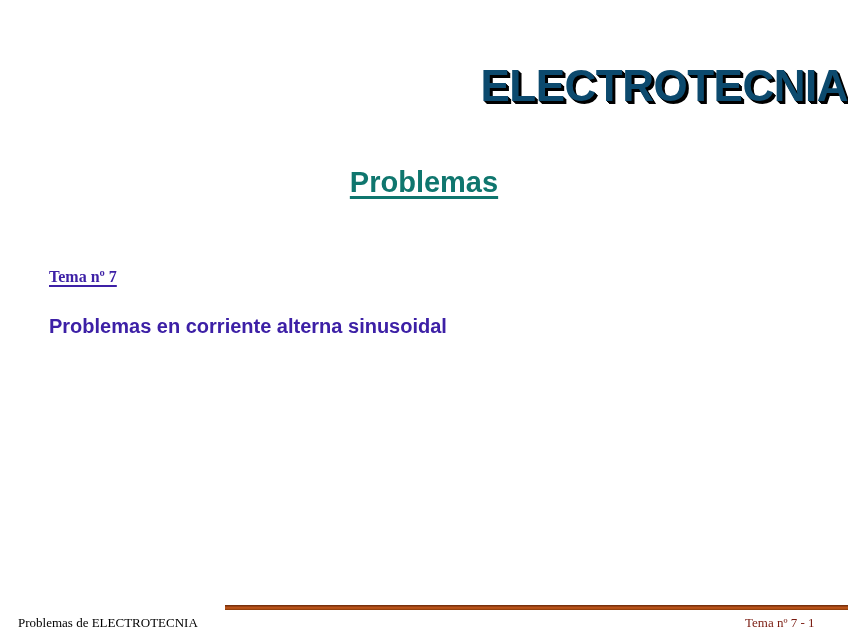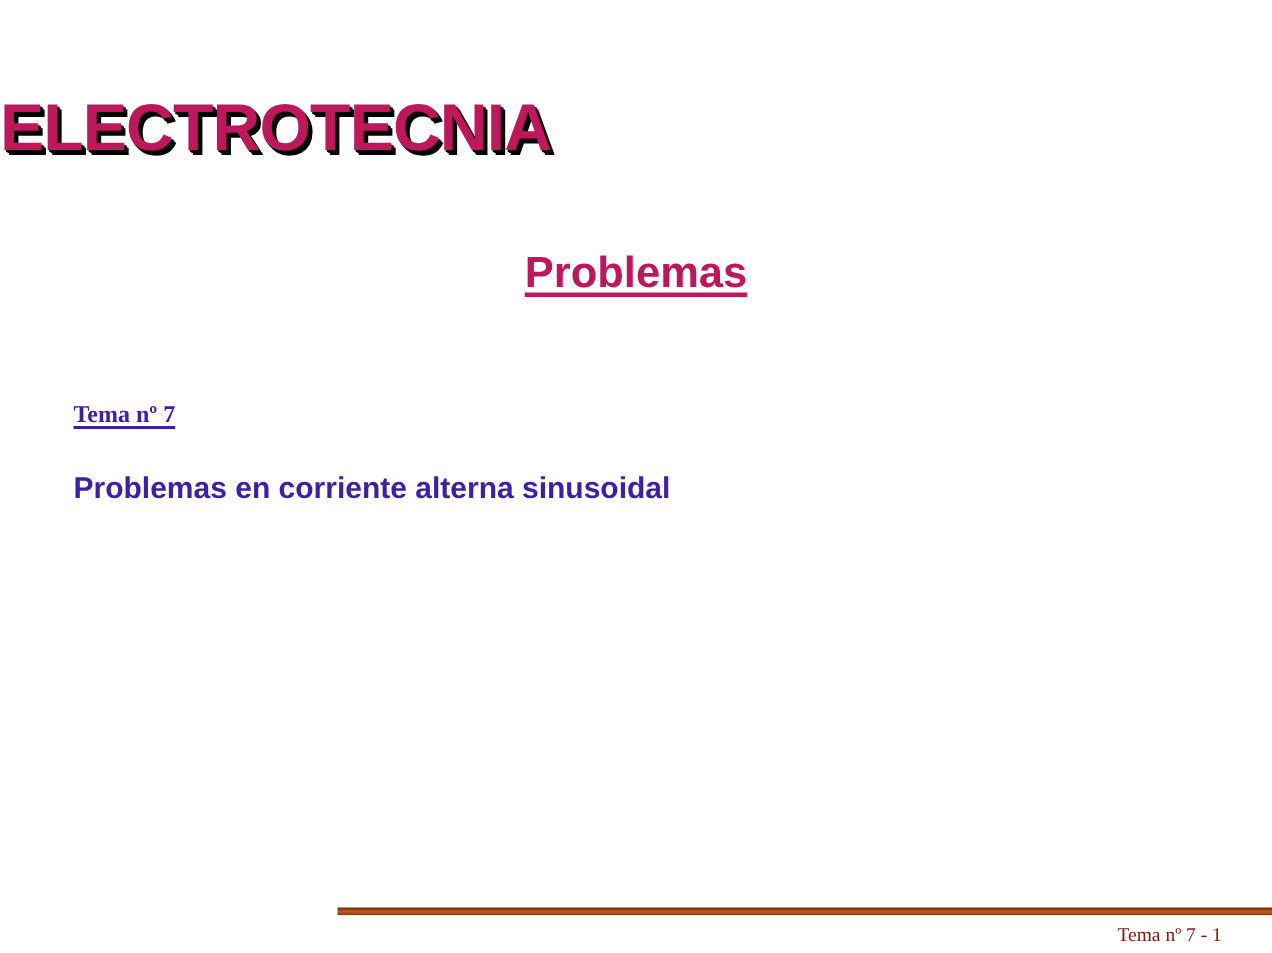--- a/index.html
+++ b/index.html
@@ -17,45 +17,45 @@
     background: #ffffff;
     overflow: hidden;
   }
 
   
   #main-title {
     position: absolute;
     left: 0;
     top: 62px;
     width: 848px;
-    text-align: left;
+    text-align: right;
     font-family: "Liberation Sans", sans-serif;
     font-size: 44px;
     font-weight: bold;
     letter-spacing: -0.5px;
-    color: #be185d;
+    color: #0c4a6e;
     text-shadow:
         2px 2px 0 #000000,
         3px 3px 0 #000000,
         1px 1px 0 #000000;
     white-space: nowrap;
     line-height: 1.1;
   }
 
   
   #subtitle {
     position: absolute;
     left: 0;
     top: 166px;
     width: 848px;
     text-align: center;
     font-family: "Liberation Sans", sans-serif;
     font-size: 29px;
     font-weight: bold;
-    color: #be185d;
+    color: #0f766e;
     text-decoration: underline;
     text-decoration-thickness: 3px;
     text-underline-offset: 4px;
     white-space: nowrap;
   }
 
   
   #body-block {
     position: absolute;
     left: 49px;
@@ -135,16 +135,17 @@
   <div id="subtitle">Problemas</div>
 
   <div id="body-block">
     <div class="topic-number">Tema nº 7</div>
     <div class="topic-title">Problemas en corriente alterna sinusoidal</div>
   </div>
 
   <div id="footer-rule"></div>
 
   <div id="footer">
+    <div class="footer-text" id="footer-left">Problemas de ELECTROTECNIA</div>
     <div class="footer-text" id="footer-right">Tema nº 7 - 1</div>
   </div>
 
 </div>
 
 </body></html>

